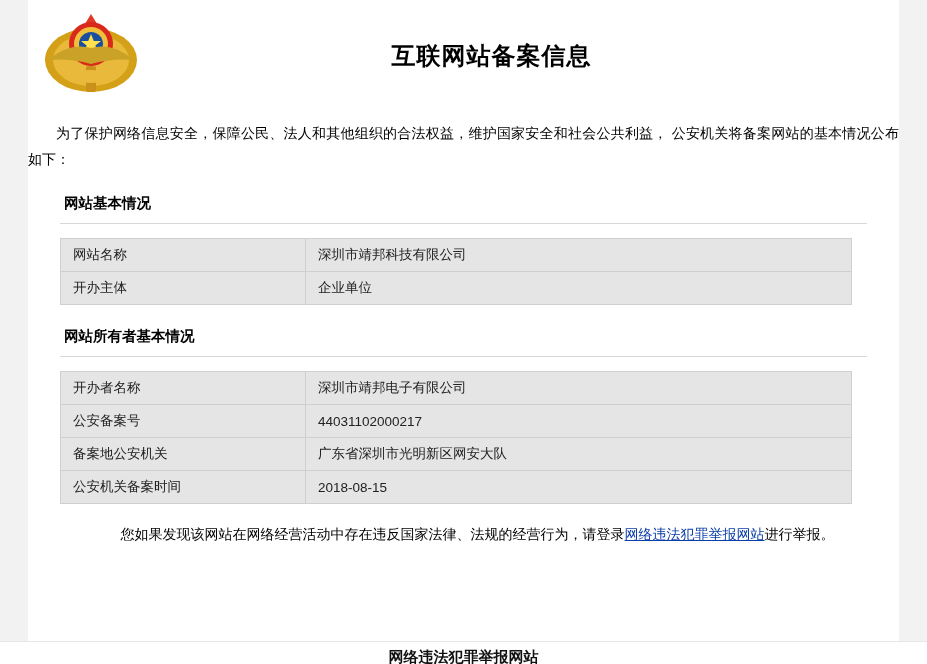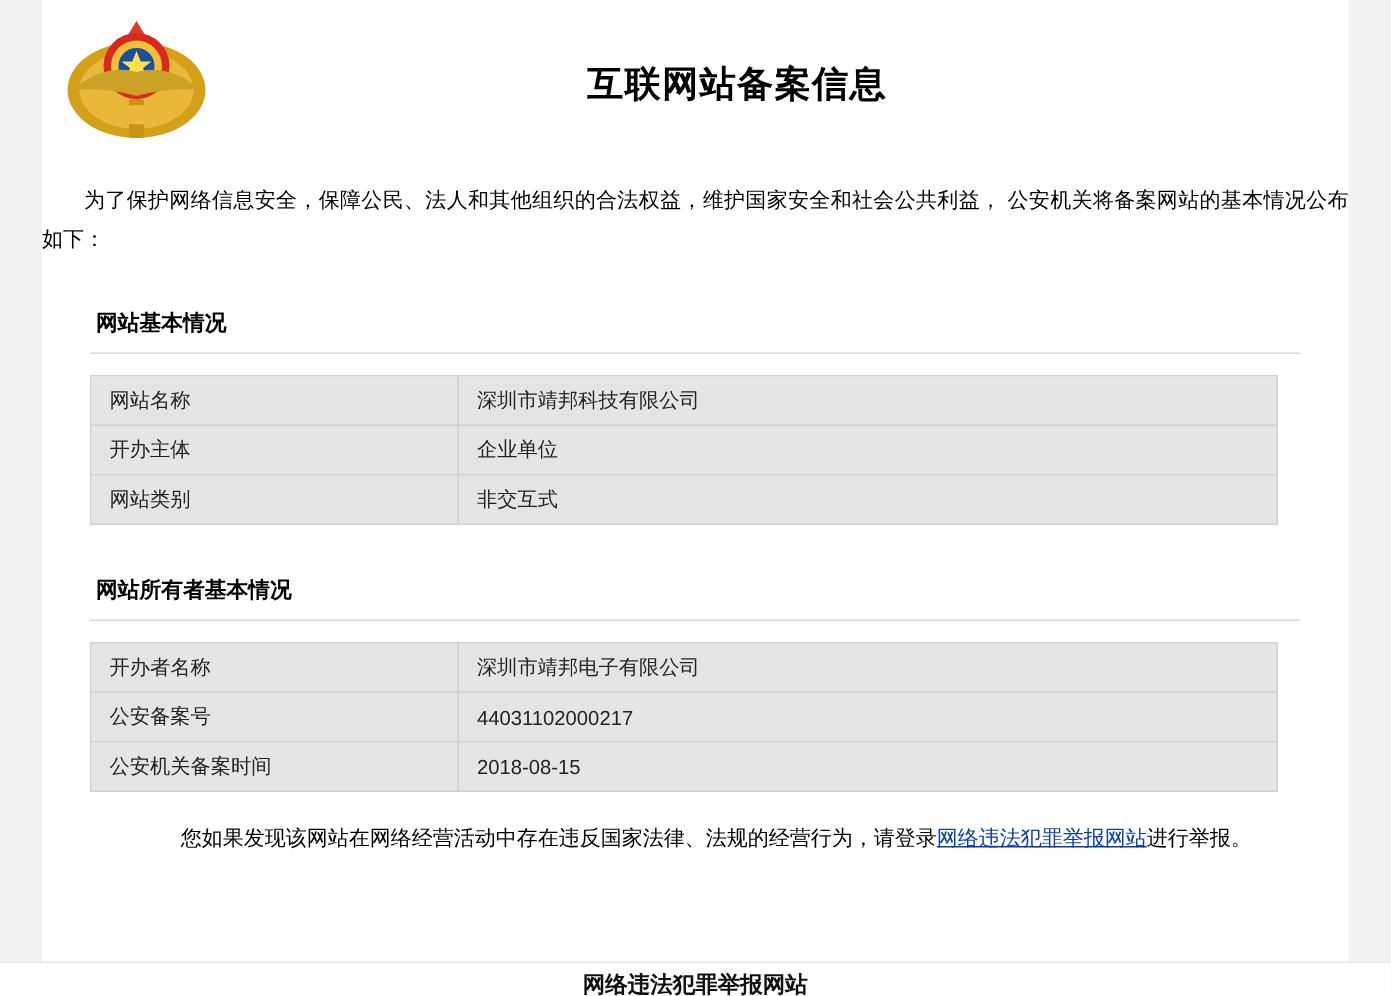--- a/index.html
+++ b/index.html
@@ -46,21 +46,21 @@
   }
   .intro {
     margin: 12px 28px 0 28px;
     font-size: 14px;
     line-height: 26px;
     color: #000000;
     text-indent: 28px;
     text-align: justify;
   }
   .section {
-    margin: 12px 60px;
+    margin: 0 60px;
   }
   .section-title {
     font-size: 14.5px;
     font-weight: bold;
     color: #000000;
     padding: 22px 0 10px 4px;
     border-bottom: 1px solid #d8d8d8;
     margin-bottom: 14px;
   }
   table.info {
@@ -149,39 +149,39 @@
     <table class="info">
       <tbody>
           <tr>
         <td class="label">网站名称</td>
         <td>深圳市靖邦科技有限公司</td>
       </tr>
       <tr>
         <td class="label">开办主体</td>
         <td>企业单位</td>
       </tr>
-      <tr>
-        <td class="label">网站类别</td>
-        <td>非交互式</td>
-      </tr>
     </tbody>
       </table>
   </div>
 
   <div class="section">
     <div class="section-title">网站所有者基本情况</div>
     <table class="info">
       <tbody>
           <tr>
         <td class="label">开办者名称</td>
         <td>深圳市靖邦电子有限公司</td>
       </tr>
       <tr>
         <td class="label">公安备案号</td>
         <td>44031102000217</td>
+      </tr>
+      <tr>
+        <td class="label">备案地公安机关</td>
+        <td>广东省深圳市光明新区网安大队</td>
       </tr>
       <tr>
         <td class="label">公安机关备案时间</td>
         <td>2018-08-15</td>
       </tr>
     </tbody>
       </table>
   </div>
 
   <div class="footer-note"><span>您如果发现该网站在网络经营活动中存在违反国家法律、法规的经营行为，请登录</span><a href="#">网络违法犯罪举报网站</a><span>进行举报。</span></div>

